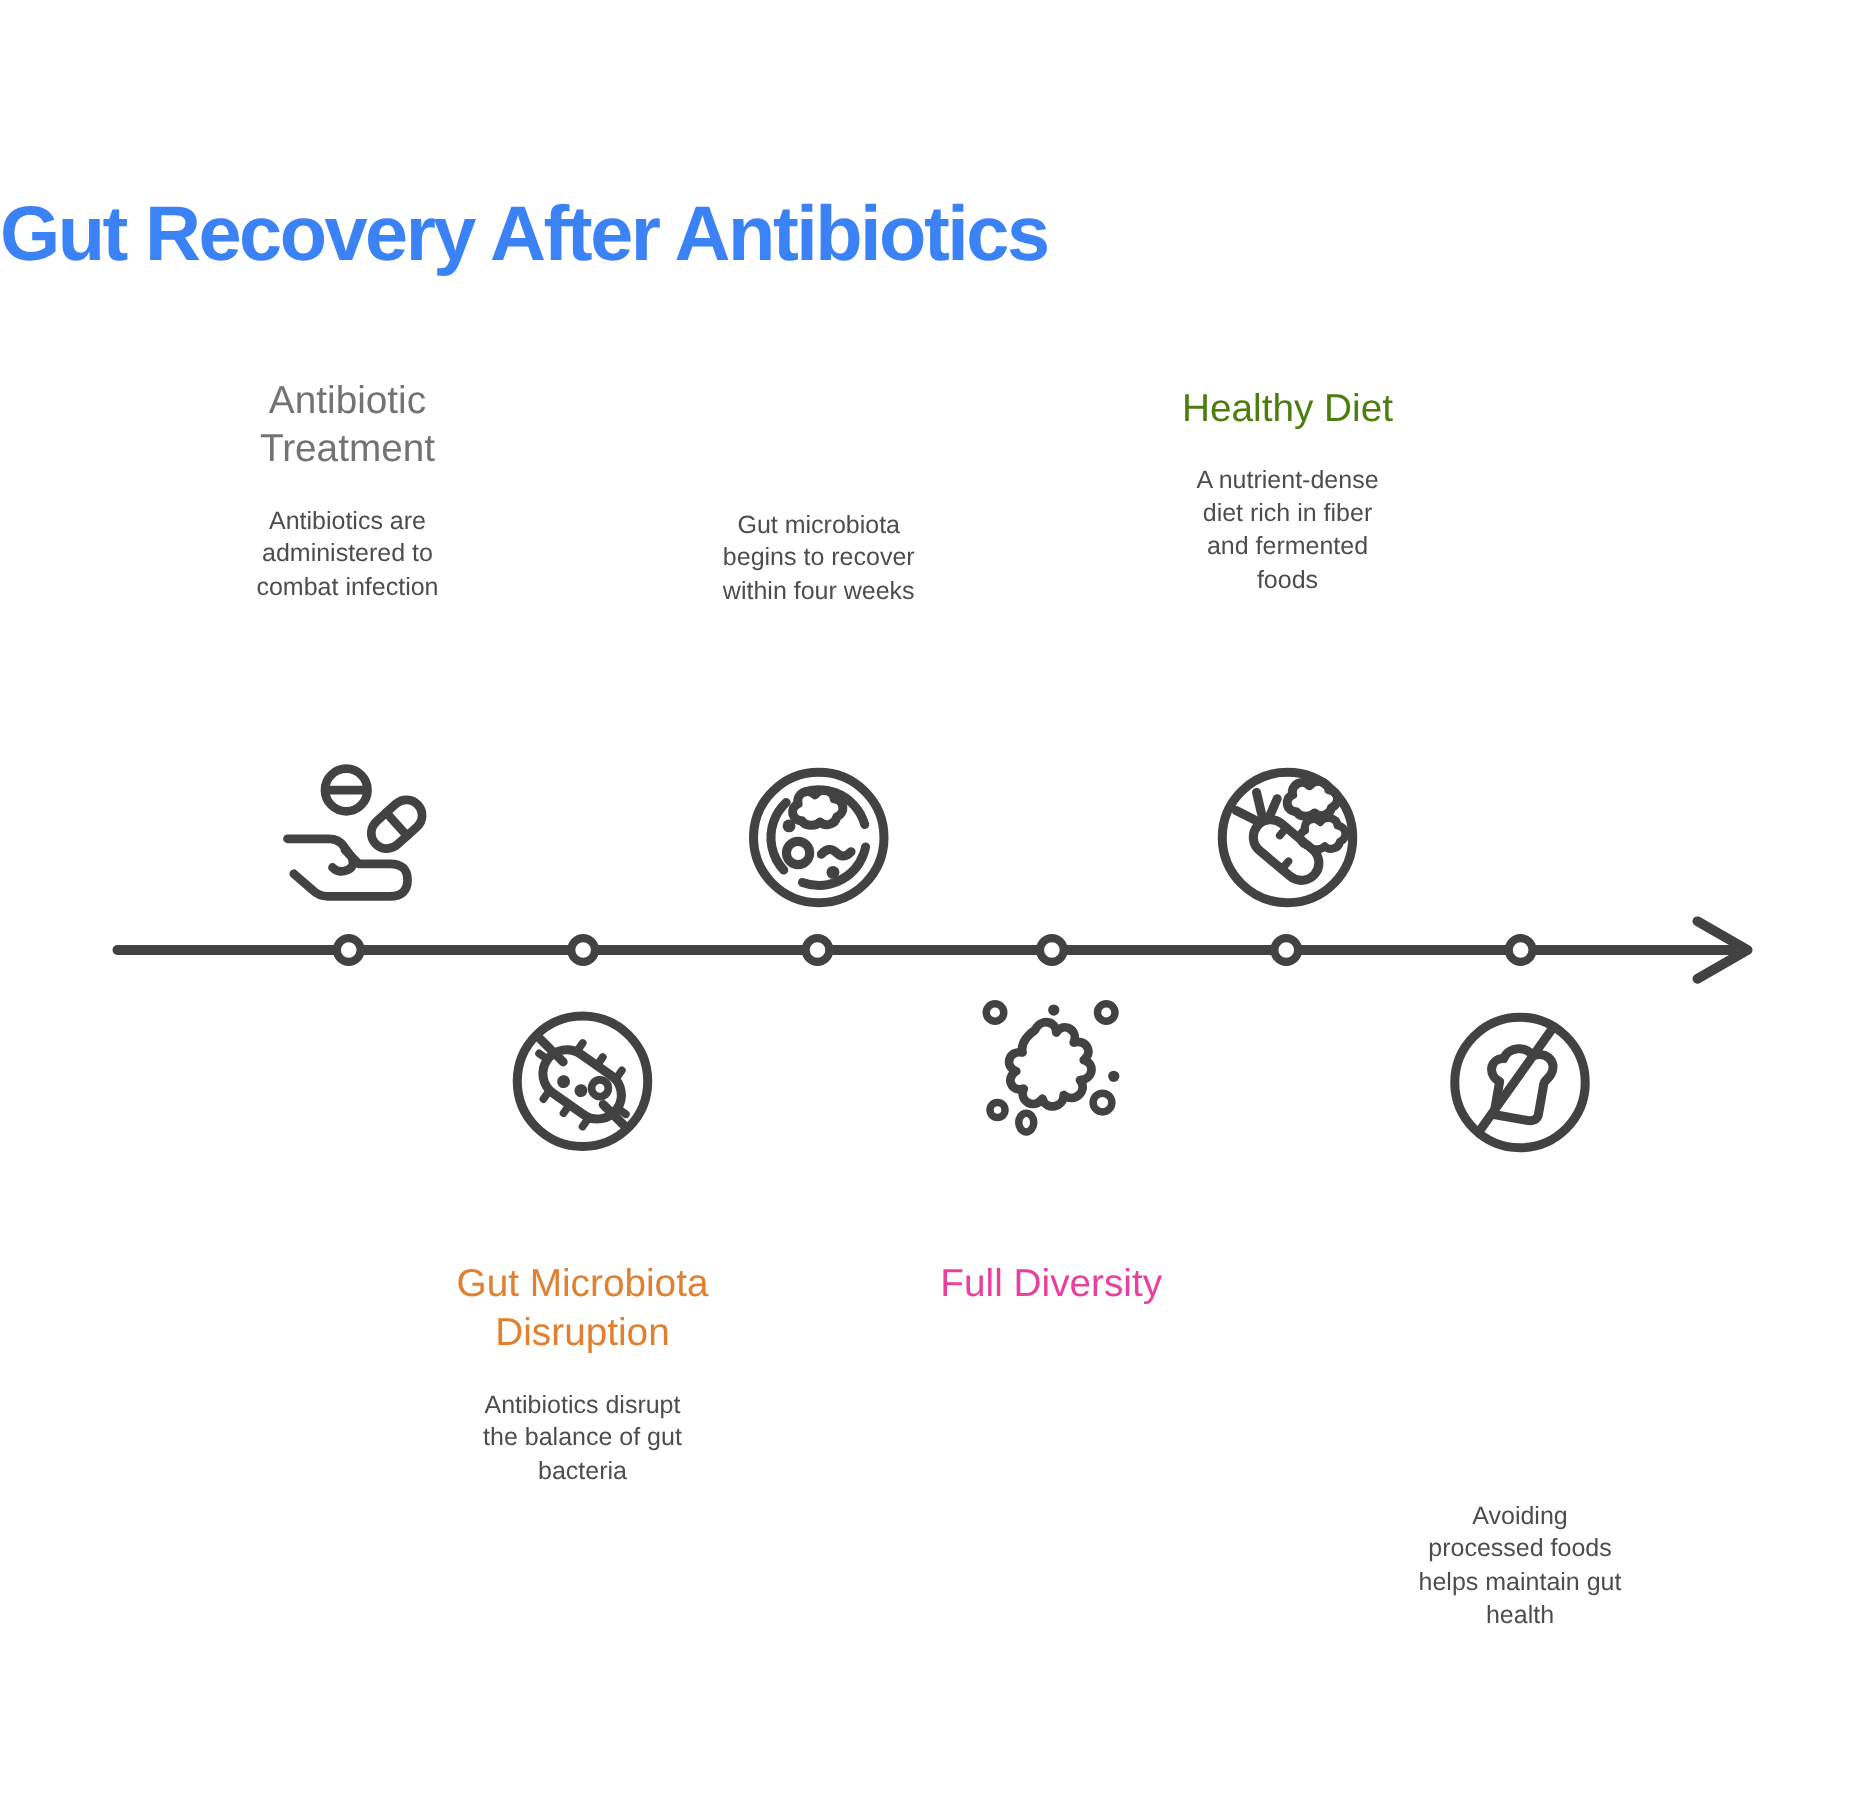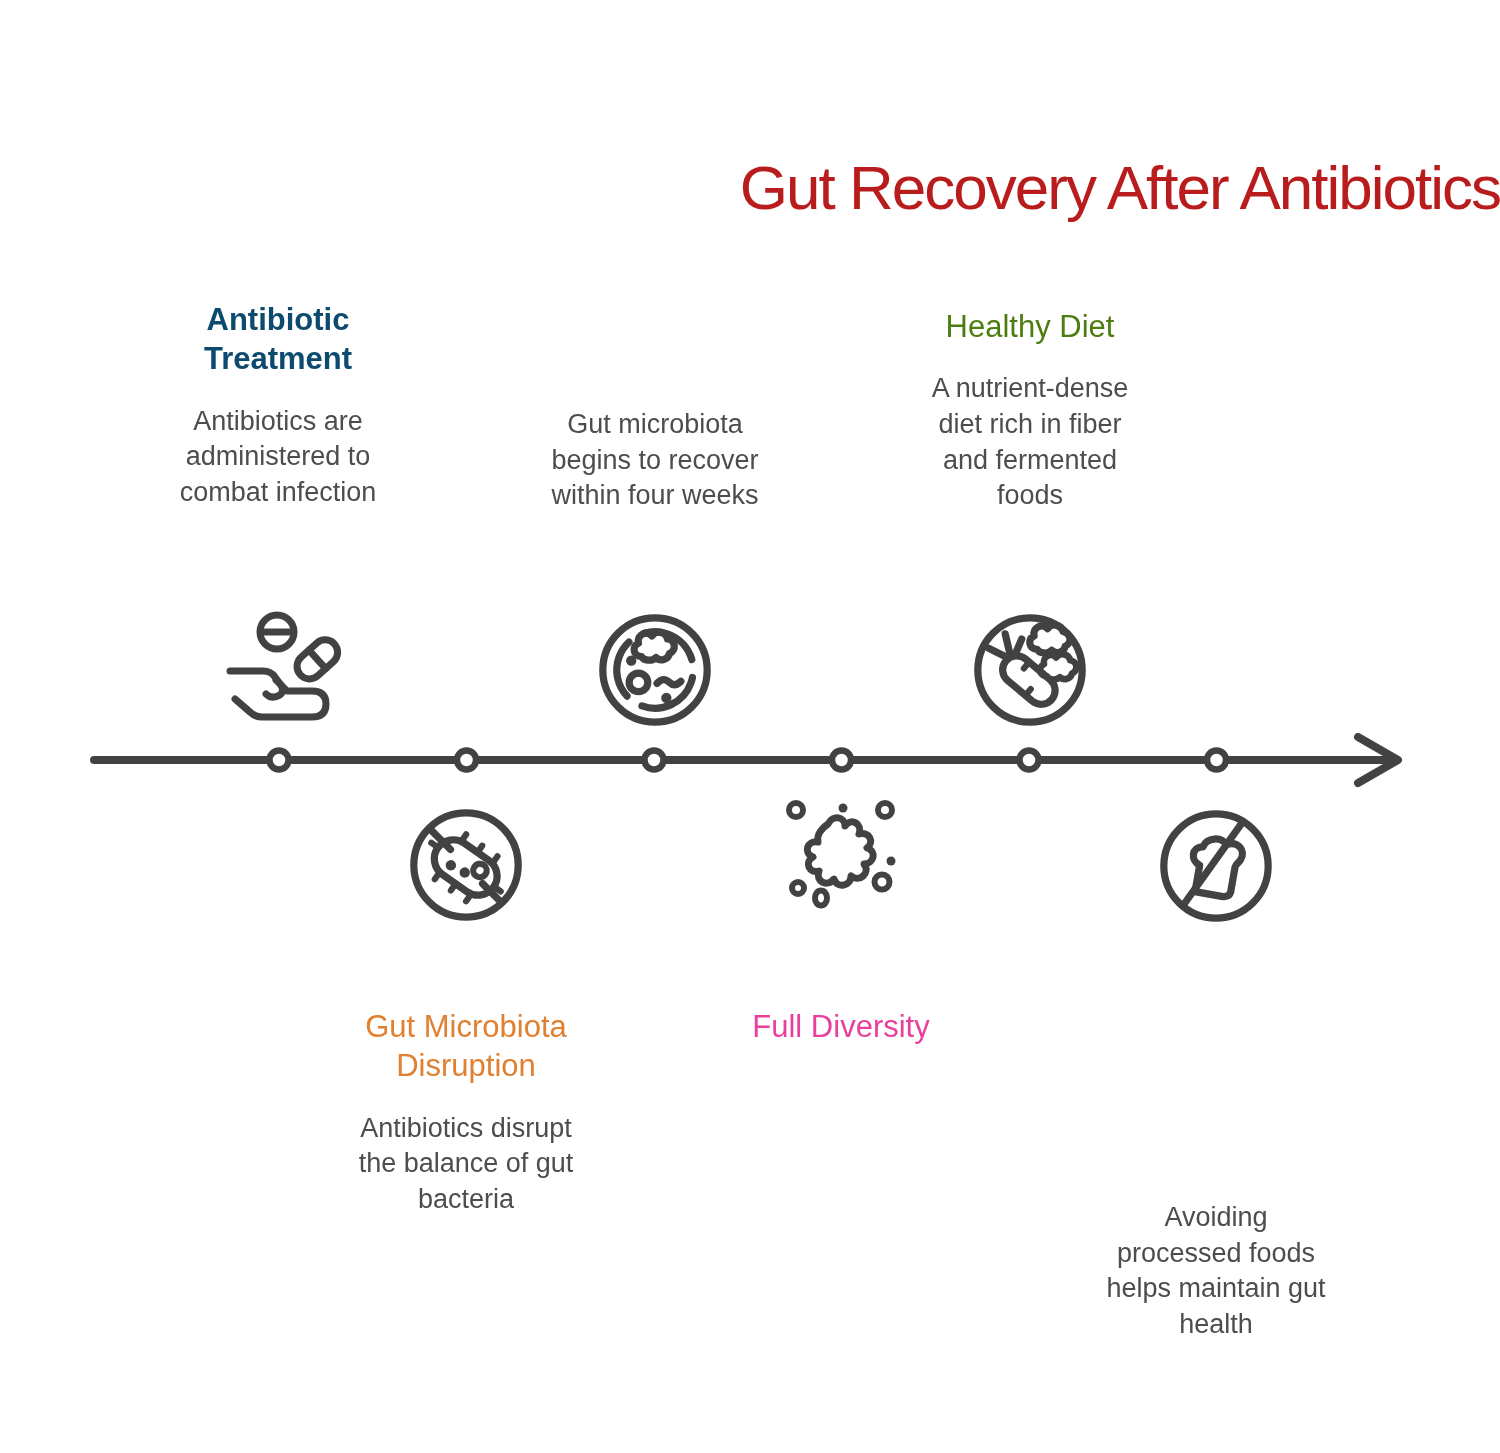--- a/index.html
+++ b/index.html
@@ -8,35 +8,35 @@
     width: 1500px;
     height: 1453px;
     background: #ffffff;
     font-family: "Liberation Sans", sans-serif;
     overflow: hidden;
   }
   .title {
     position: absolute;
     left: 0; top: 152px;
     width: 100%;
-    text-align: right;
+    text-align: left;
     font-size: 62px;
-    font-weight: 400;
+    font-weight: 700;
     letter-spacing: -2px;
-    color: #b91c1c;
+    color: #3b82f6;
   }
   .step { position: absolute; text-align: center; }
   .step-heading {
     font-size: 31px;
     line-height: 1.27;
     margin-bottom: 25px;
     white-space: pre-line;
   }
   .step-body {
-    font-size: 27px;
+    font-size: 20px;
     line-height: 1.32;
     color: #4d4d4d;
     white-space: pre-line;
   }
   .icon { position: absolute; }
   .icon svg, .timeline svg { display:block; }
   .stroke { fill: none; stroke: #424242; stroke-width: 7; stroke-linecap: round; stroke-linejoin: round; }
   .stroke-thin { fill: none; stroke: #424242; stroke-width: 6; stroke-linecap: round; stroke-linejoin: round; }
   .fill { fill: #424242; stroke: none; }
   .node { fill: #ffffff; stroke: #424242; stroke-width: 6.5; }
@@ -44,21 +44,21 @@
   .timeline { position: absolute; left: 0; top: 733px; }
 </style>
 </head>
 <body>
 
 <div id="canvas">
 
   <div class="title">Gut Recovery After Antibiotics</div>
 
   <div class="step" style="left:138px; top:300px; width:280px;">
-    <div class="step-heading" style="color: #0c4a6e; font-weight: bold;">Antibiotic
+    <div class="step-heading" style="color: #737373;">Antibiotic
 Treatment</div>
     <div class="step-body">Antibiotics are
 administered to
 combat infection</div>
   </div>
 
   <div class="step" style="left:510px; top:407px; width:290px;">
     <div class="step-body">Gut microbiota
 begins to recover
 within four weeks</div>

